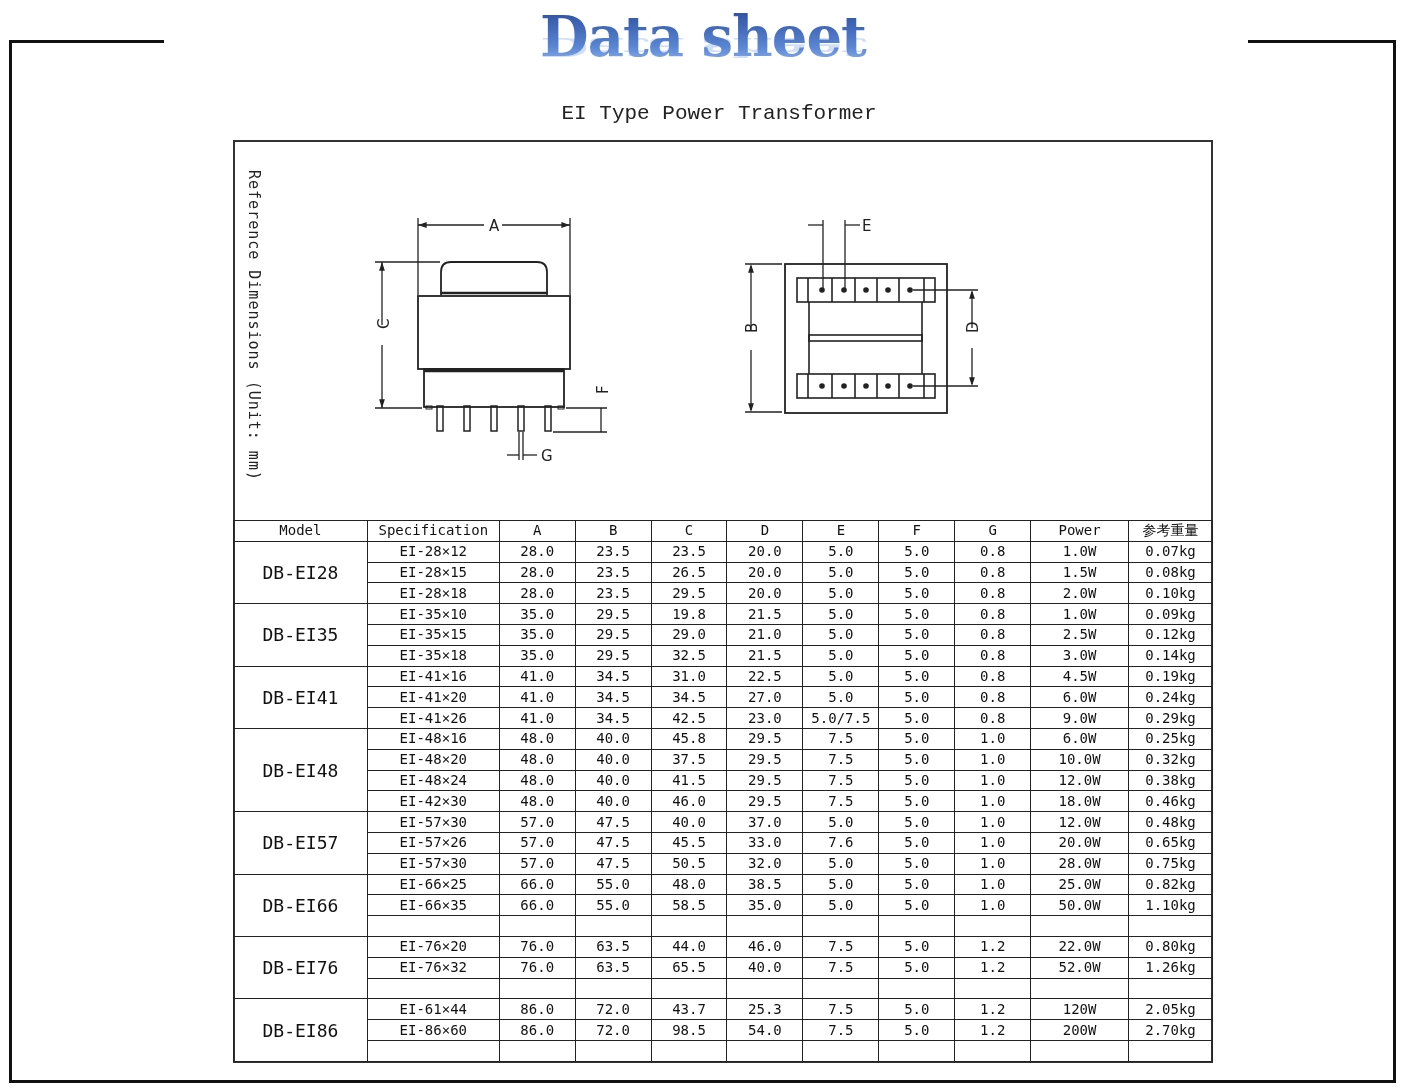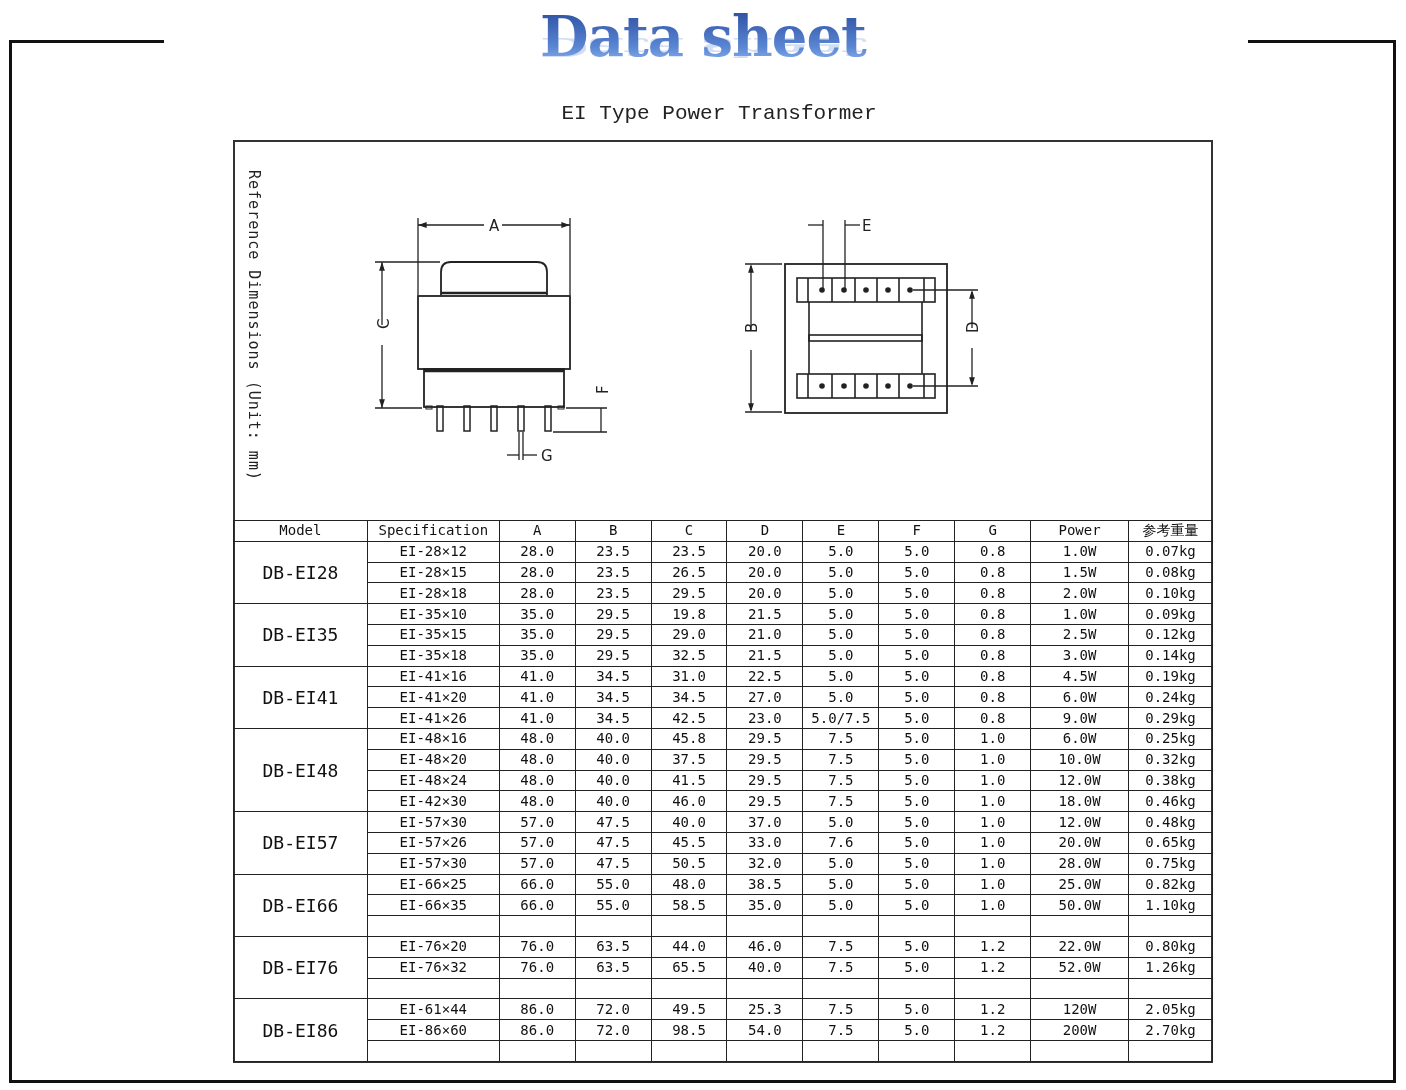--- a/index.html
+++ b/index.html
@@ -426,21 +426,21 @@
         <td></td>
         <td></td>
         <td></td>
         <td></td>
       </tr>
       <tr>
         <td class="model" rowspan="3">DB-EI86</td>
         <td>EI-61×44</td>
         <td>86.0</td>
         <td>72.0</td>
-        <td>49.5</td>
+        <td>43.7</td>
         <td>25.3</td>
         <td>7.5</td>
         <td>5.0</td>
         <td>1.2</td>
         <td>120W</td>
         <td>2.05kg</td>
       </tr>
       <tr>
         <td>EI-86×60</td>
         <td>86.0</td>

